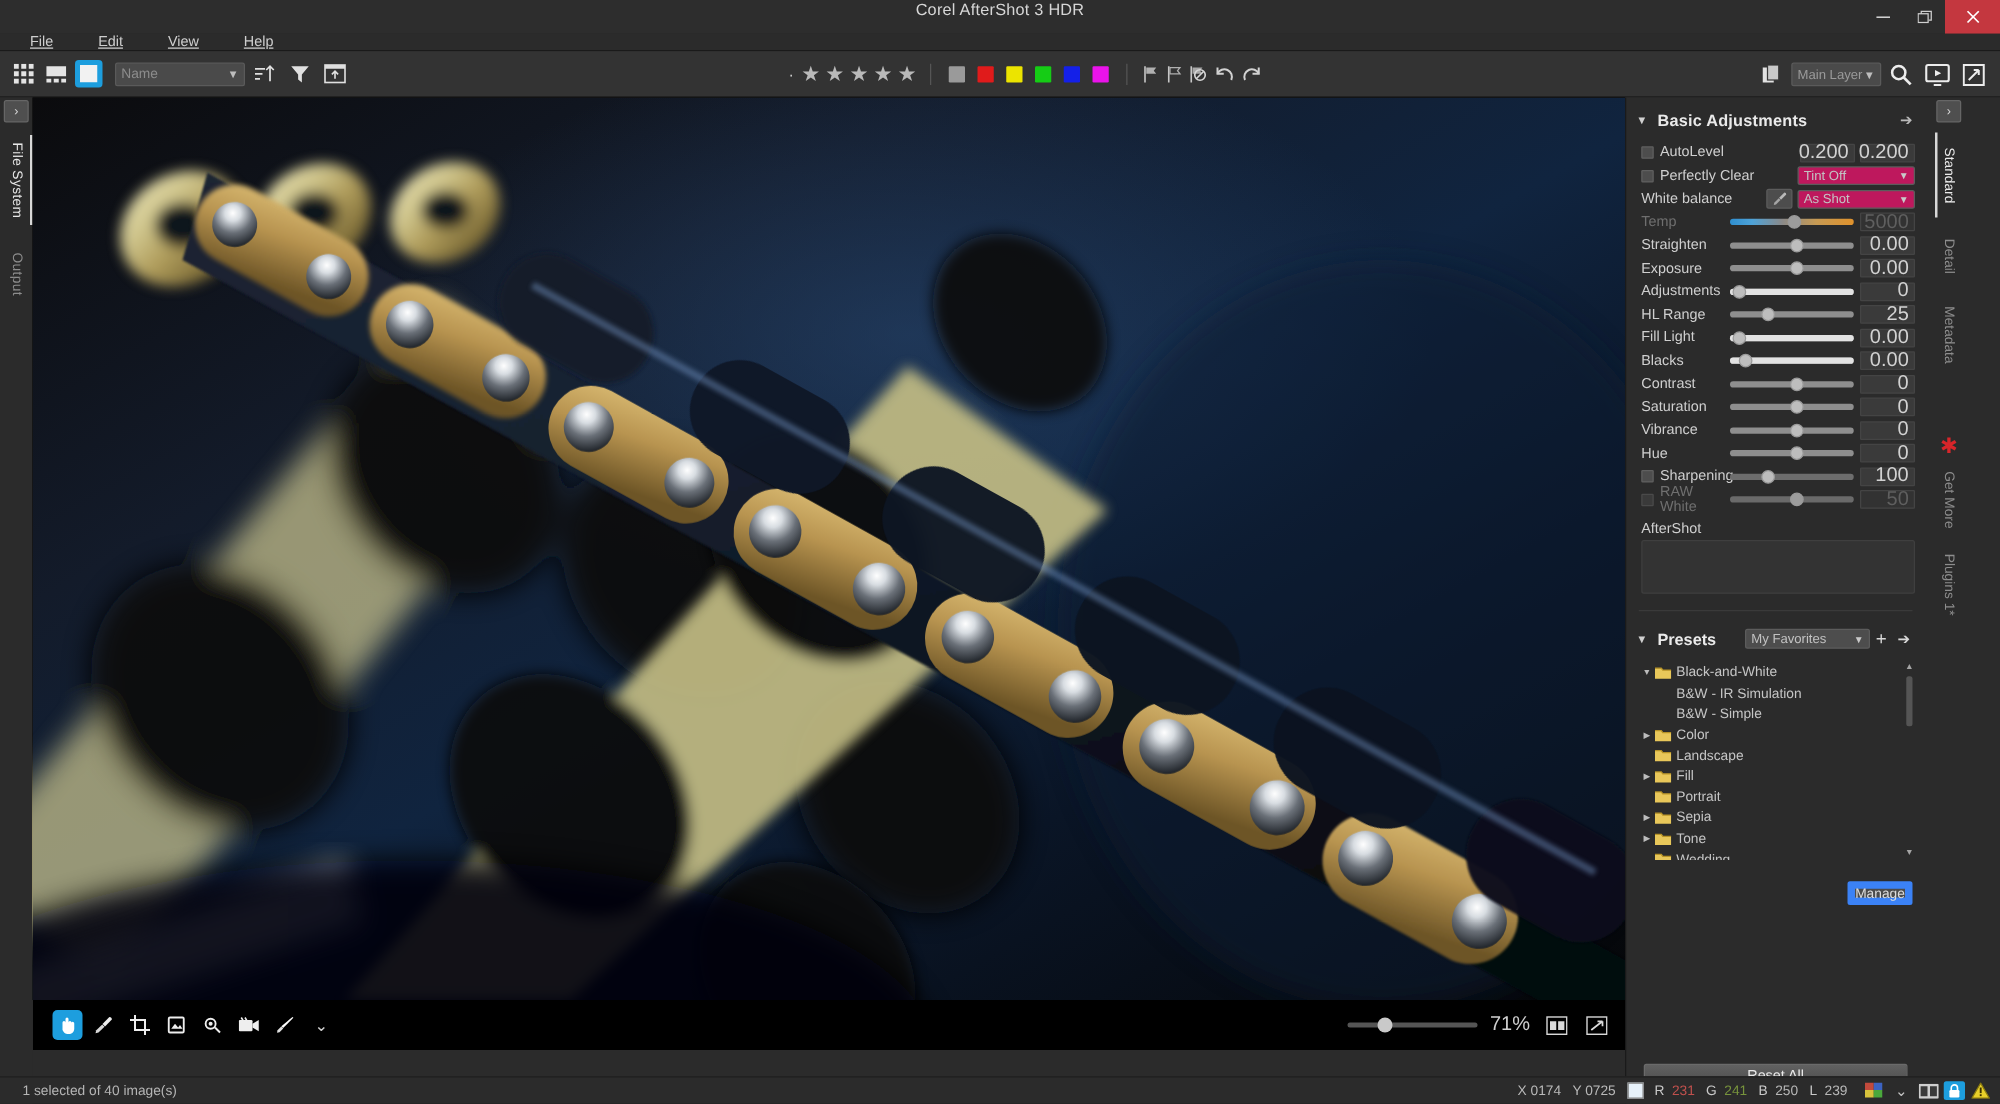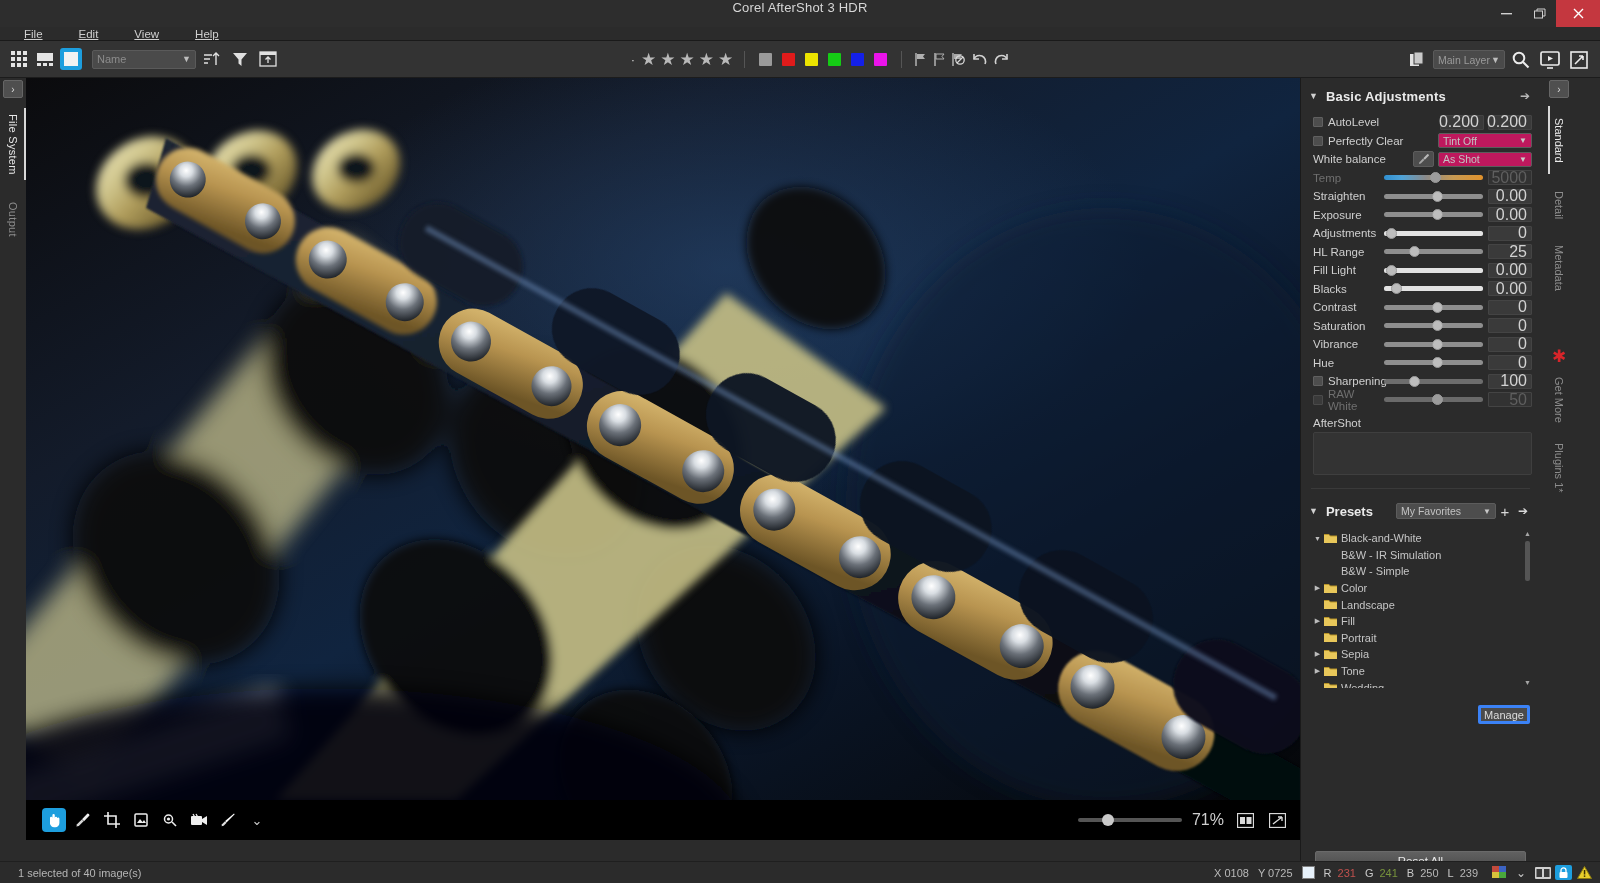--- a/index.html
+++ b/index.html
@@ -185,21 +185,21 @@
   .tarrow { width:13px; text-align:center; color:#bcbcbc; font-size:7px; flex:0 0 auto; }
   .tfold { width:17px; flex:0 0 auto; display:flex; align-items:center; }
   .tleaf-pad { width:30px; flex:0 0 auto; }
   .scrollcol { position:absolute; right:2px; top:0; width:9px; height:158px; }
   .scrollcol .up, .scrollcol .dn { position:absolute; left:0; width:9px; height:9px; color:#a5a5a5; font-size:7px; text-align:center; }
   .scrollcol .up { top:0; } .scrollcol .dn { bottom:0; }
   .scrollcol .bar { position:absolute; left:2px; top:11px; width:5px; height:40px; background:#555; border-radius:2px; }
 
   .managebtn {
     position:absolute; right:10px; top:627px; width:52px; height:19px;
-    background:#4b4b4b; border:3px solid #3b82f6; border-radius:2px;
+    background:#4b4b4b; border:6px solid #3b82f6; border-radius:2px;
     display:flex; align-items:center; justify-content:center; font-size:11px; color:#dcdcdc;
   }
 
   .resetall {
     position:absolute; left:14px; right:14px; bottom:12px; height:20px;
     background:linear-gradient(to bottom,#616161,#4a4a4a);
     border:1px solid #6a6a6a; border-radius:2px;
     display:flex; align-items:center; justify-content:center; font-size:11.5px; color:#eaeaea;
   }
 
@@ -940,21 +940,21 @@
       <span>Get More</span>
     </div>
     <div class="rvtab" style="top:358px; height:64px;">
       <span>Plugins 1*</span>
     </div>
   </div>
 
   <div class="statusbar">
     <div class="sb-left">1 selected of 40 image(s)</div>
     <div class="sb-right">
-      <span class="sb-item sb-coord">X 0108</span>
+      <span class="sb-item sb-coord">X 0174</span>
       <span class="sb-item sb-coord">Y 0725</span>
       <span class="sb-sw"></span>
       <span class="sb-item ch-lbl">R</span>
       <span class="sb-item ch-r">231</span>
       <span class="sb-item ch-lbl">G</span>
       <span class="sb-item ch-g">241</span>
       <span class="sb-item ch-lbl">B</span>
       <span class="sb-item ch-b">250</span>
       <span class="sb-item ch-lbl">L</span>
       <span class="sb-item ch-l">239</span>

